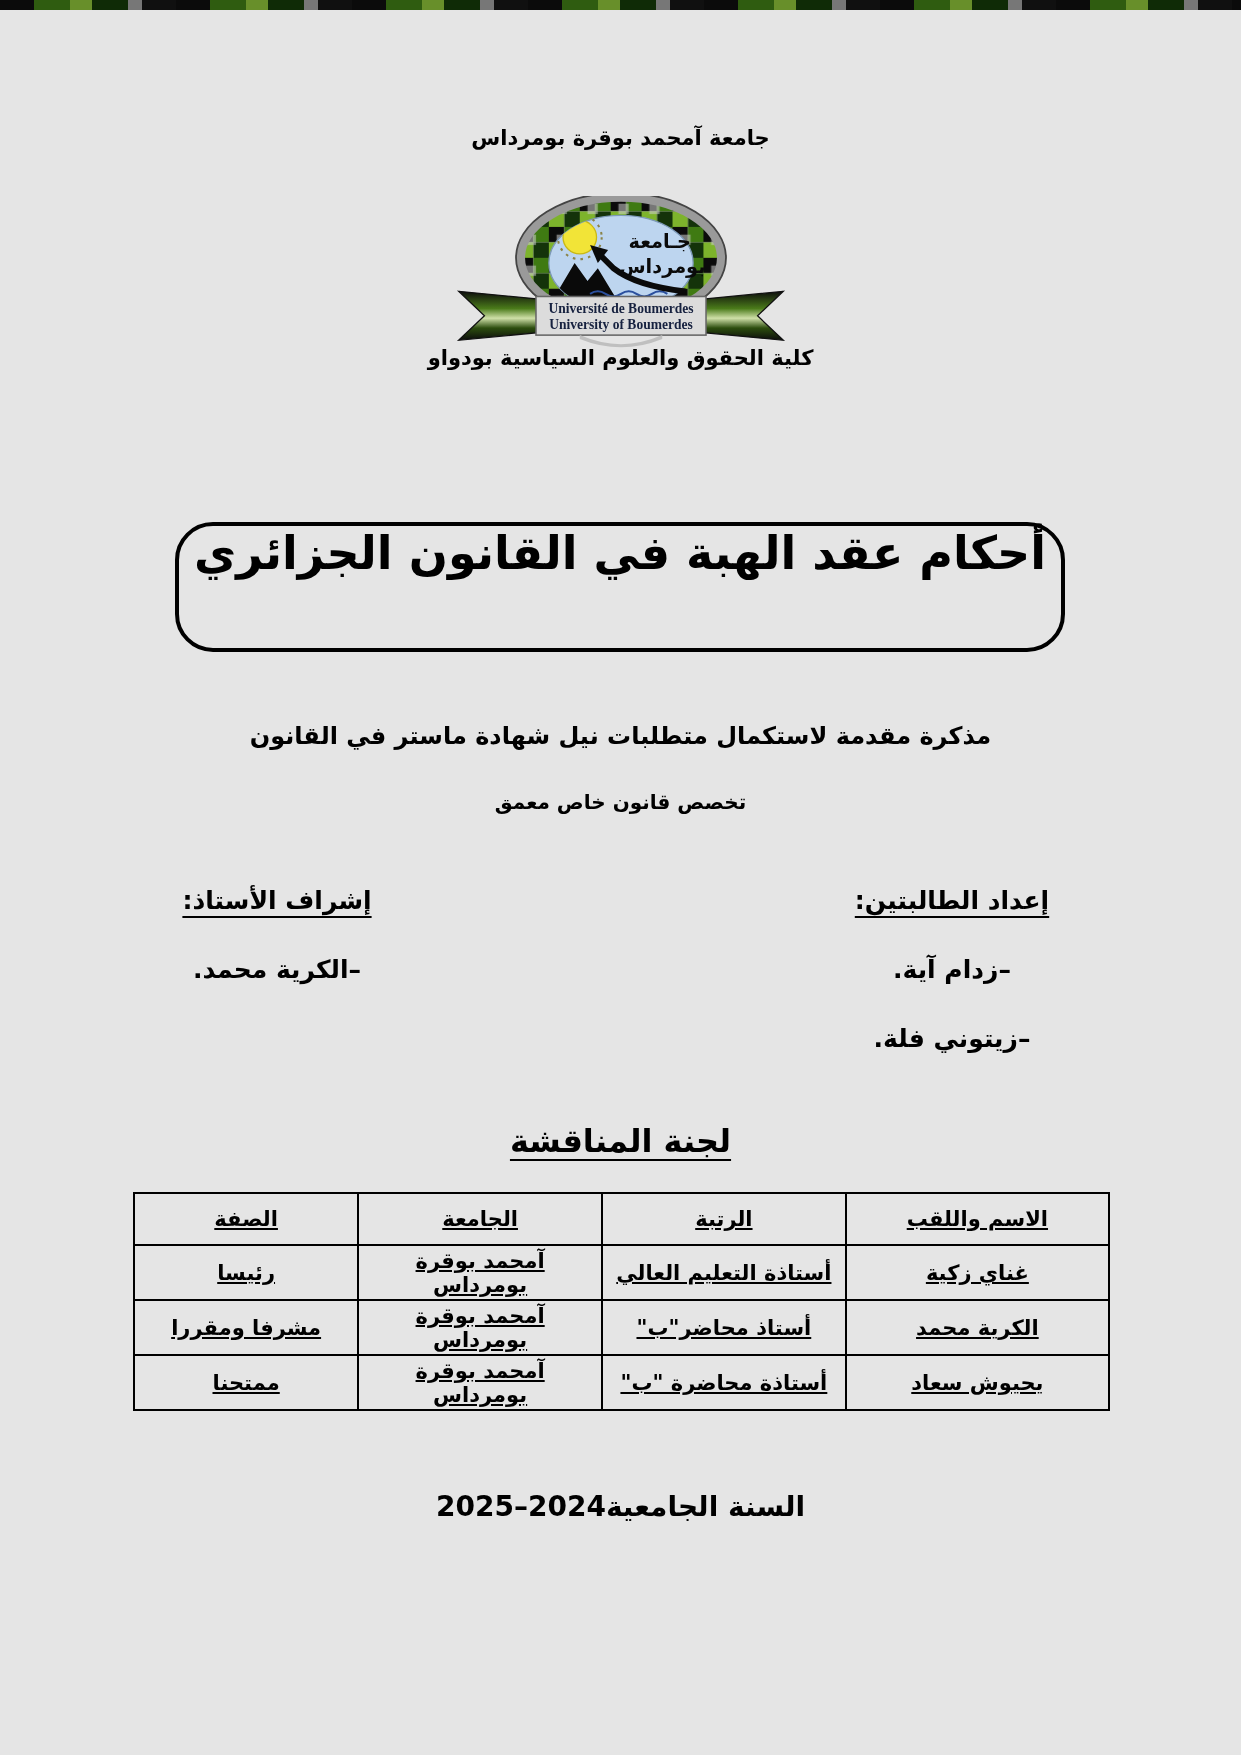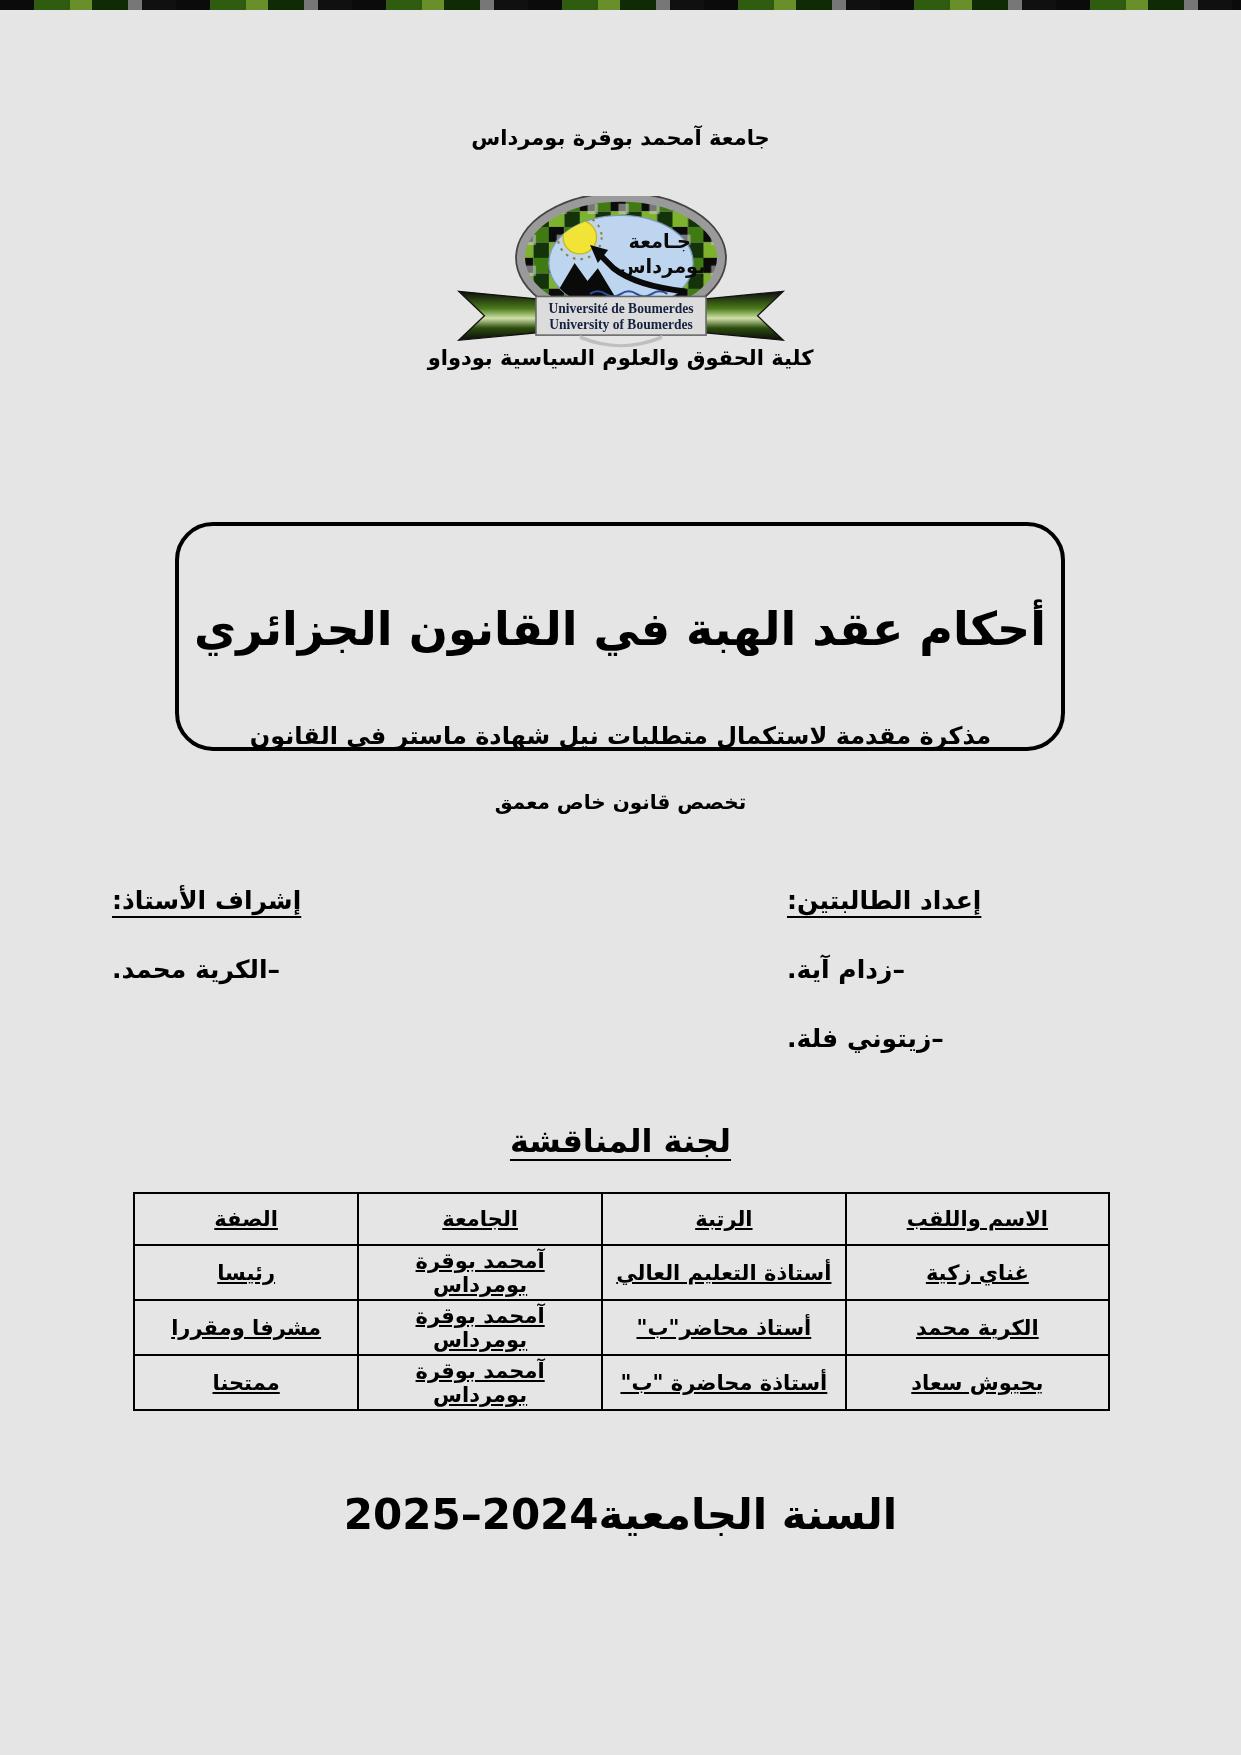--- a/index.html
+++ b/index.html
@@ -23,36 +23,36 @@
   }
 
   .university-name { top:126px; font-weight:bold; font-size:21px; }
 
   .logo-wrap { top:196px; left:50%; transform:translateX(-50%); width:336px; height:152px; }
 
   .faculty-line   { top:346px; font-weight:bold; font-size:21px; }
   .department-line{ top:422px; font-weight:bold; font-size:20px; }
 
   .title-box {
-    top:522px; left:175px; width:890px; height:229px;
+    top:522px; left:175px; width:890px; height:130px;
     border:4px solid #000; border-radius:38px;
-    display:flex; align-items:center; justify-content:center;
+    display:flex; justify-content:center;
     box-sizing:border-box;
   }
   .main-title { font-weight:bold; font-size:46px; padding-bottom:16px; direction:rtl; }
 
   .subtitle-line  { top:722px; font-weight:bold; font-size:24px; direction:rtl; }
   .specialty-line { top:790px; font-weight:bold; font-size:20px; direction:rtl; }
 
   .columns {
     top:886px; left:112px; right:124px;
     display:flex; justify-content:space-between;
     direction:rtl;
   }
-  .person-col { width:330px; text-align:left; direction:rtl; }
+  .person-col { width:330px; text-align:center; direction:rtl; }
   .col-label {
     font-weight:bold; font-size:25px;
     text-decoration:underline; text-underline-offset:7px;
     text-decoration-thickness:2px;
   }
   .person-name { margin-top:40px; font-weight:bold; font-size:25px; }
 
   .committee-heading {
     top:1122px; font-weight:bold; font-size:32px;
     text-decoration:underline; text-underline-offset:7px;
@@ -66,21 +66,21 @@
   .committee-table th, .committee-table td {
     border:2px solid #000;
     font-weight:bold; font-size:21px;
     text-align:center; vertical-align:middle;
     padding:0 6px;
     text-decoration:underline;
   }
   .committee-table th { height:50px; }
   .committee-table td { height:53px; }
 
-  .year-line { top:1490px; font-weight:bold; font-size:42px; direction:rtl; }
+  .year-line { top:1490px; font-weight:bold; font-size:28px; direction:rtl; }
 
   .banner-text { font-family:"Liberation Serif", serif; font-weight:bold; }
 </style>
 </head>
 <body>
 
 <div class="page" dir="rtl">
 
   <div class="top-strip"></div>
 

